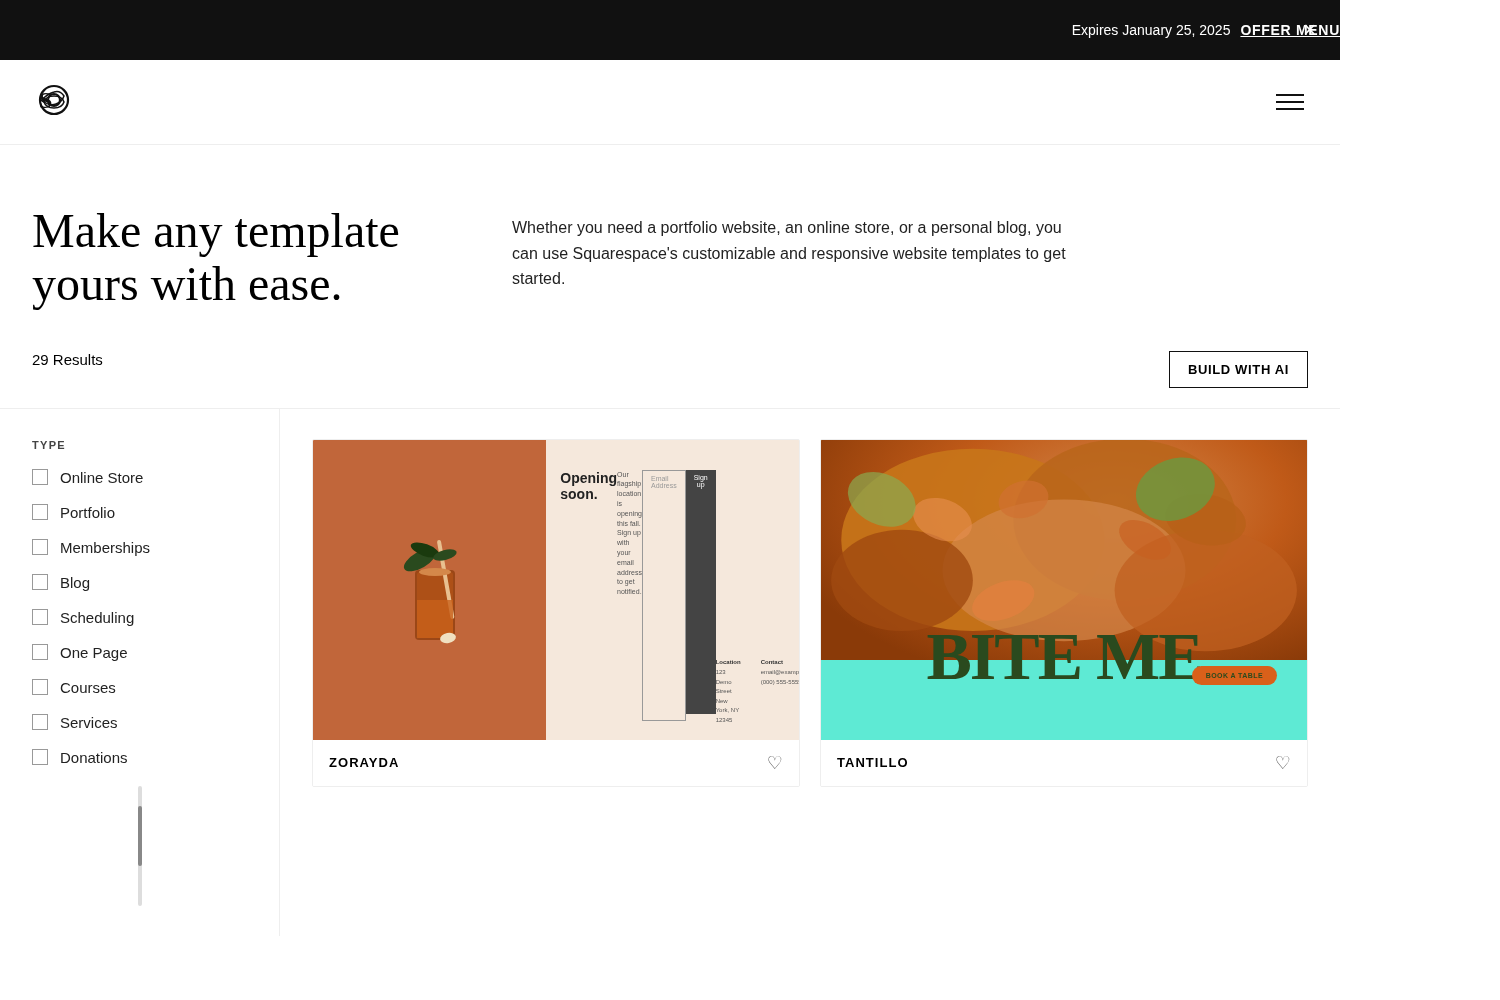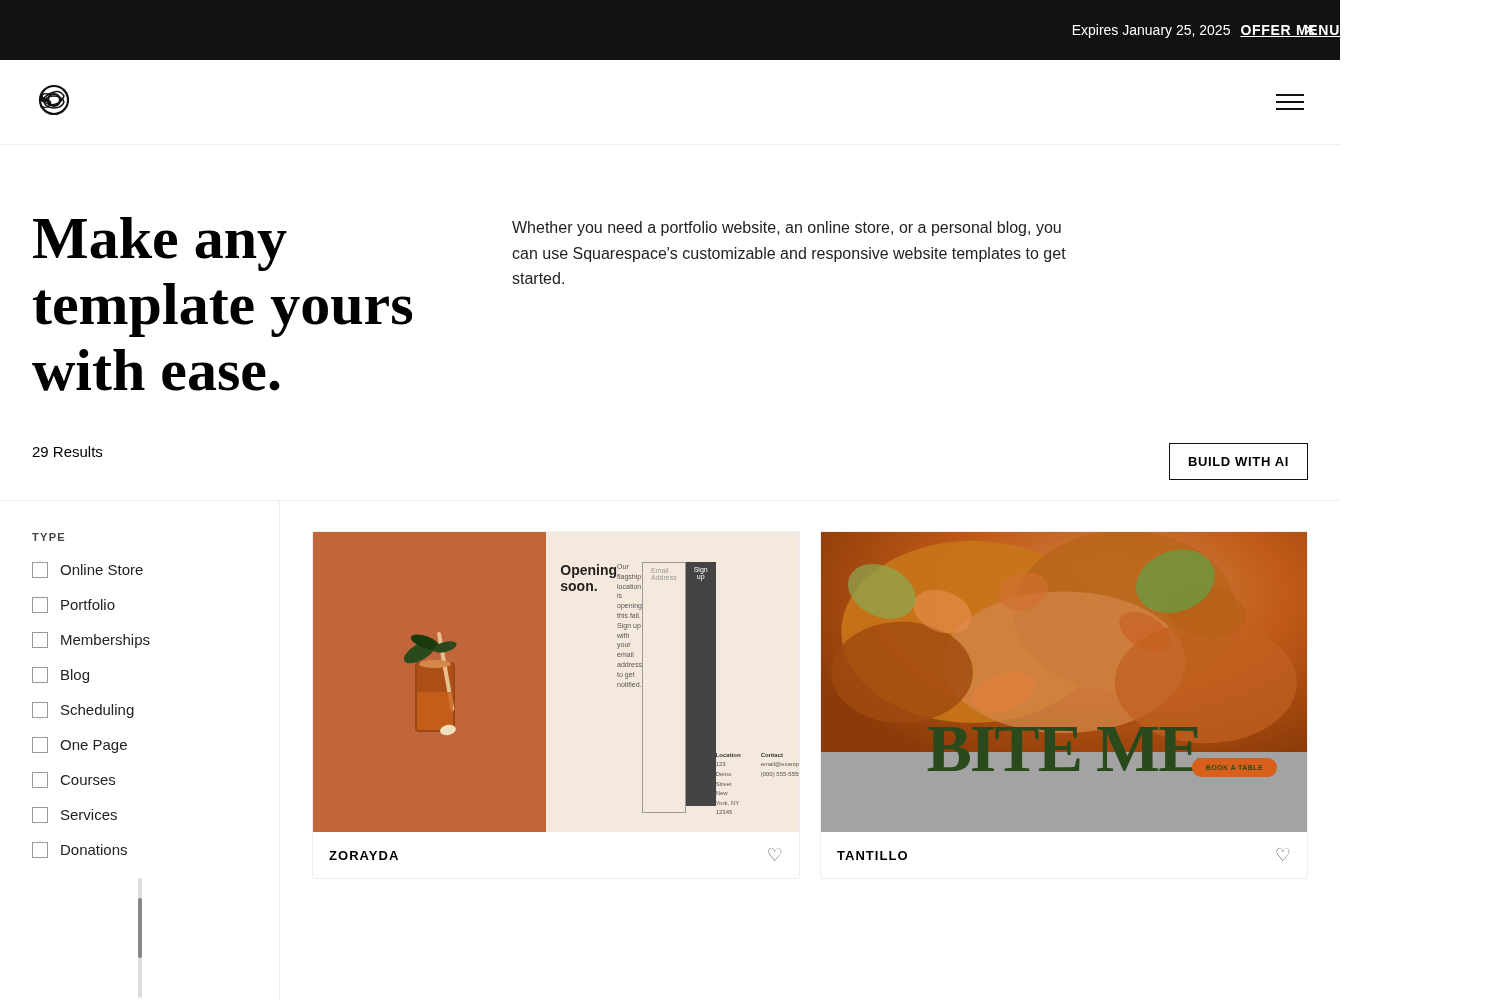--- a/index.html
+++ b/index.html
@@ -63,22 +63,22 @@
     }
 
     
     .hero {
       display: flex;
       align-items: flex-start;
       padding: 60px 32px 40px 32px;
       gap: 60px;
     }
     .hero-title {
-      font-size: 60px;
-      font-weight: 700;
+      font-size: 48px;
+      font-weight: 400;
       line-height: 1.1;
       max-width: 420px;
       flex-shrink: 0;
       font-family: Georgia, 'Times New Roman', serif;
     }
     .hero-desc {
       font-size: 16px;
       line-height: 1.6;
       color: #222;
       max-width: 560px;
@@ -282,21 +282,21 @@
     .zorayda-footer {
       display: flex;
       gap: 20px;
       margin-top: auto;
     }
     .zorayda-footer-col { font-size: 6px; color: #555; line-height: 1.6; }
     .zorayda-footer-col strong { display: block; font-size: 6px; color: #333; }
 
     
     .tantillo-preview {
-      background: #a3a3a3;
+      background: #5eead4;
       height: 300px;
       position: relative;
       overflow: hidden;
     }
     .tantillo-header {
       position: absolute;
       top: 10px;
       left: 14px;
       font-size: 8px;
       font-weight: 800;

